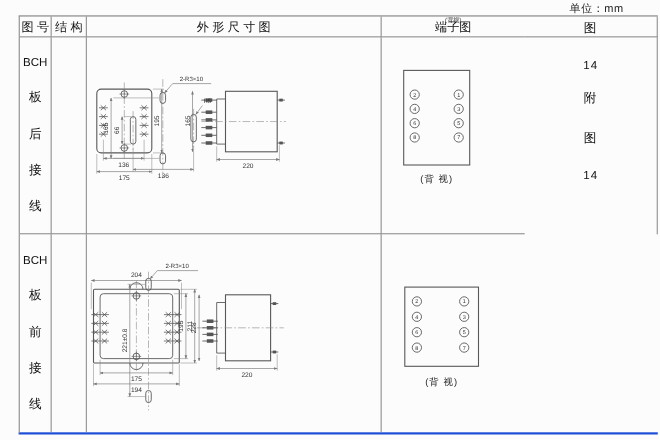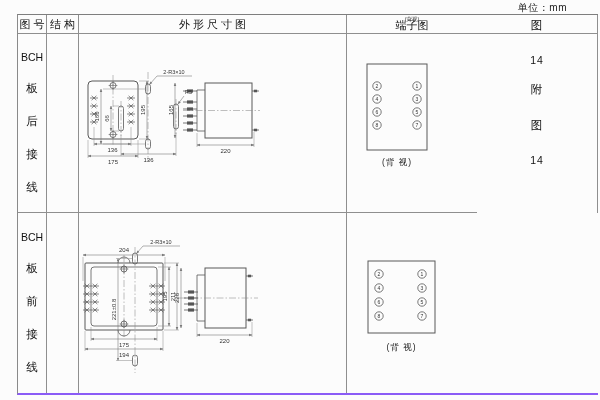--- a/index.html
+++ b/index.html
@@ -1,21 +1,21 @@
 <!DOCTYPE html>
 <html><head>
 <meta charset="utf-8">
 <style>
   html,body{margin:0;padding:0;background:#fff;}
   .page{position:relative;width:600px;height:400px;background:#fcfcfc;font-family:"Liberation Sans","DejaVu Sans",sans-serif;color:#1a1a1a;overflow:hidden;}
   .unit{position:absolute;top:1px;right:33px;font-size:10px;color:#222;letter-spacing:.5px;}
   .tbl{position:absolute;left:17px;top:14px;width:580px;height:378px;display:grid;
        grid-template-columns:29px 32px 268px 130px 121px;
        grid-template-rows:19px 179px 180px;
-       border-top:1.3px solid #7e7e7e;border-bottom:2px solid #8b5cf6;border-left:1px solid #8a8a8a;}
+       border-top:1.3px solid #7e7e7e;border-bottom:2px solid #1d4ed8;border-left:1px solid #8a8a8a;}
   .cell{border-right:1px solid #8f8f8f;border-bottom:1px solid #8f8f8f;position:relative;box-sizing:border-box;}
   .cell.lastcol{border-right:none;}
   .cell.lastrow{border-bottom:none;}
   .th{display:flex;align-items:center;justify-content:center;font-size:11px;color:#111;}
   .th-term{flex-direction:column;line-height:1;}
   .th-note{font-size:5.5px;color:#333;margin-bottom:-2px;}
   .vstack{display:flex;flex-direction:column;align-items:center;justify-content:center;height:100%;font-size:11.5px;color:#111;gap:13px;}
   .vstack.fig span{margin:4px 0;letter-spacing:1px;}
   .vstack.str span{margin:2.5px 0;}
   .vstack .lat{font-size:10.5px;letter-spacing:0;}

